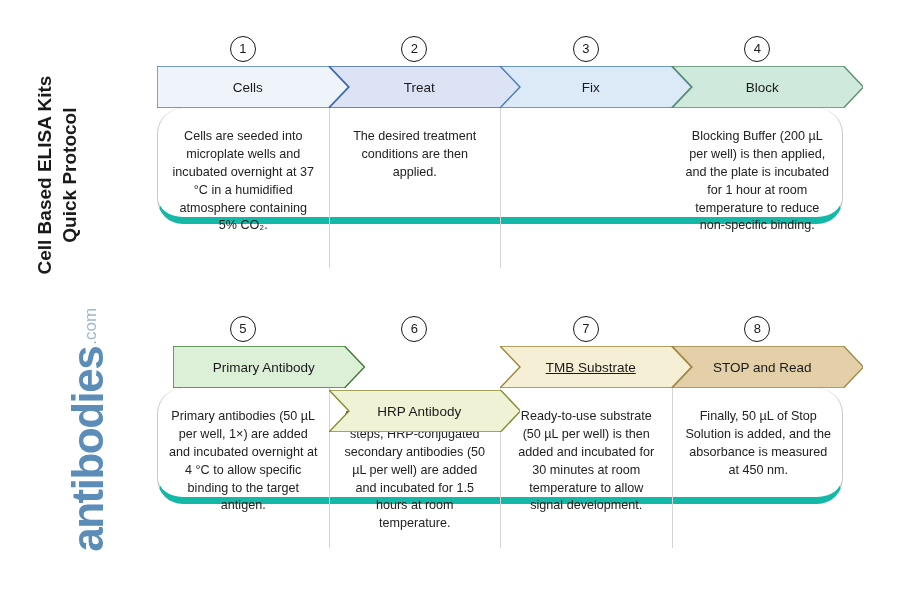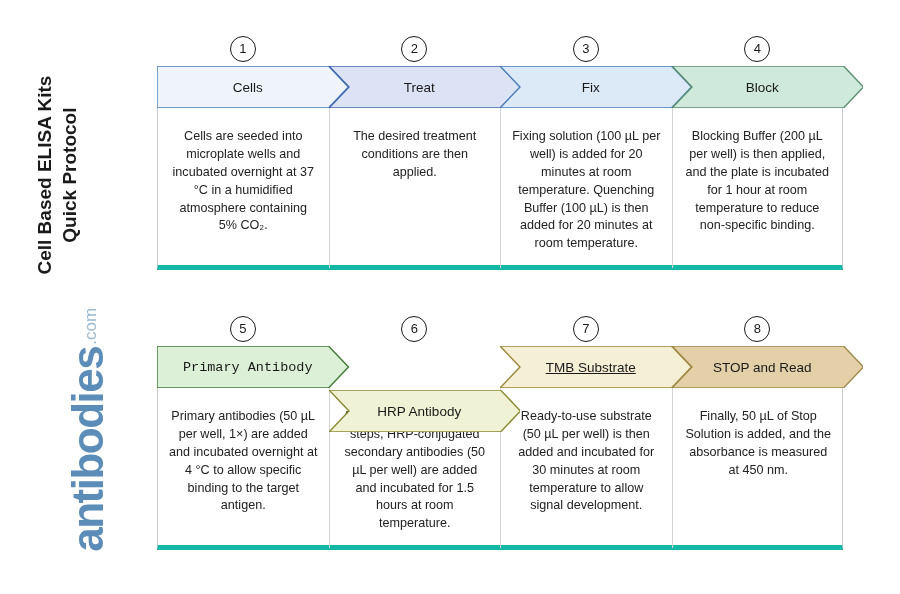--- a/index.html
+++ b/index.html
@@ -115,26 +115,27 @@
   .chevron .chev-shape {
     position: absolute;
     inset: 0;
     z-index: 1;
   }
   .chevron .chev-shape svg { display: block; width: 100%; height: 100%; }
 
   
   .desc-strip {
     position: relative;
-    height: 162px;
+    height: 116px;
     border-left: 1px solid #c8c8c8;
     border-right: 1px solid #c8c8c8;
-    border-bottom: 5px solid #14b8a6;
+    border-bottom: 7px solid #14b8a6;
     box-sizing: border-box;
     background: #ffffff;
+    border-radius: 26px;
   }
   .desc-cell {
     position: absolute;
     top: 0;
     height: 160px;
     box-sizing: border-box;
     display: flex;
     align-items: flex-start;
     justify-content: center;
     padding: 20px 11px 8px 11px;
@@ -202,38 +203,35 @@
         <span class="chev-label">Block</span>
       </div>
     </div>
   <div class="desc-strip">
       <div class="desc-cell" style="left: 0px; width: 171.5px;">
         <p>Cells are seeded into microplate wells and incubated overnight at 37 °C in a humidified atmosphere containing 5% CO₂.</p>
       </div>
       <div class="desc-cell" style="left: 171.5px; width: 171.5px;">
         <p>The desired treatment conditions are then applied.</p>
       </div>
-      <div class="desc-cell" style="left: 343px; width: 171.5px;">
-        <p>Fixing solution (100 µL per well) is added for 20 minutes at room temperature. Quenching Buffer (100 µL) is then added for 20 minutes at room temperature.</p>
-      </div>
       <div class="desc-cell last" style="left: 514.5px; width: 171.5px; padding-left: 9px;">
         <p>Blocking Buffer (200 µL per well) is then applied, and the plate is incubated for 1 hour at room temperature to reduce non-specific binding.</p>
       </div>
     </div>
 </div>
 
 <div class="flow-row" id="row-2">
   <div class="badge-strip">
       <div class="step-badge" style="left: 72.75px;">5</div>
       <div class="step-badge" style="left: 244.25px;">6</div>
       <div class="step-badge" style="left: 415.75px;">7</div>
       <div class="step-badge" style="left: 587.25px;">8</div>
     </div>
   <div class="chevron-band">
-      <div class="chevron" style="left: 0px; width: 191.5px; font-family: Liberation Mono, monospace;">
+      <div class="chevron" style="left: 16px; width: 191.5px;">
         <span class="chev-shape">
           <svg viewBox="0 0 191.5 42" preserveAspectRatio="none">
             <polygon points="0,0 171.5,0 191.5,21 171.5,42 0,42" fill="#dcf0d8" stroke="#3f7a34" stroke-width="1.4"></polygon>
           </svg>
         </span>
         <span class="chev-label">Primary Antibody</span>
       </div>
       <div class="chevron" style="left: 171.5px; width: 191.5px; margin-top: 44px;">
         <span class="chev-shape">
           <svg viewBox="0 0 191.5 42" preserveAspectRatio="none">

